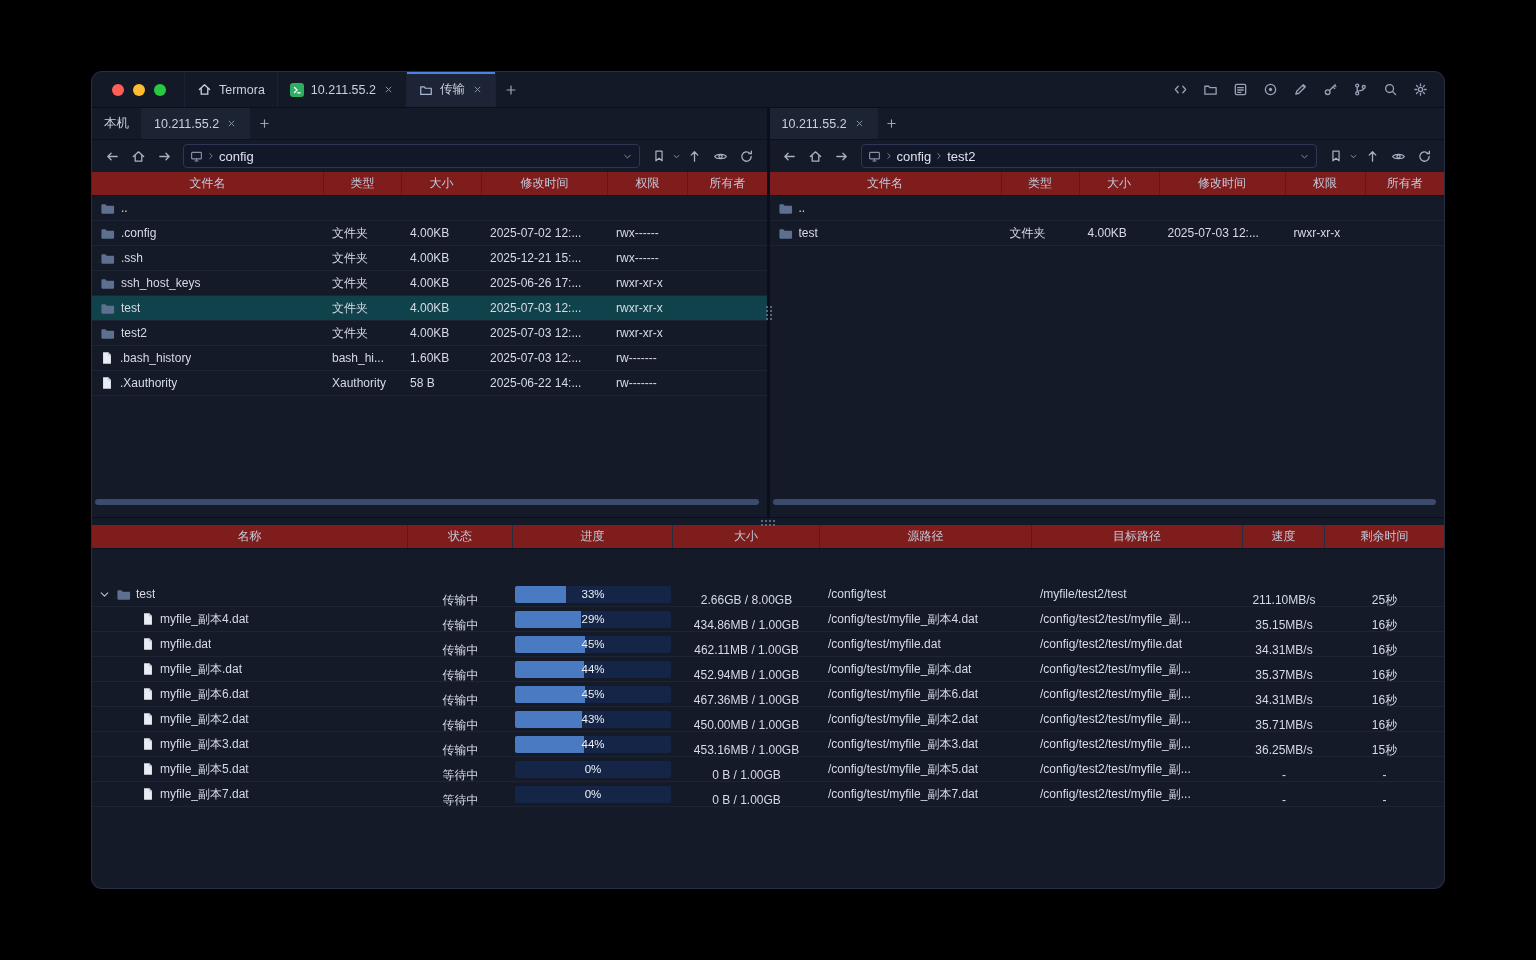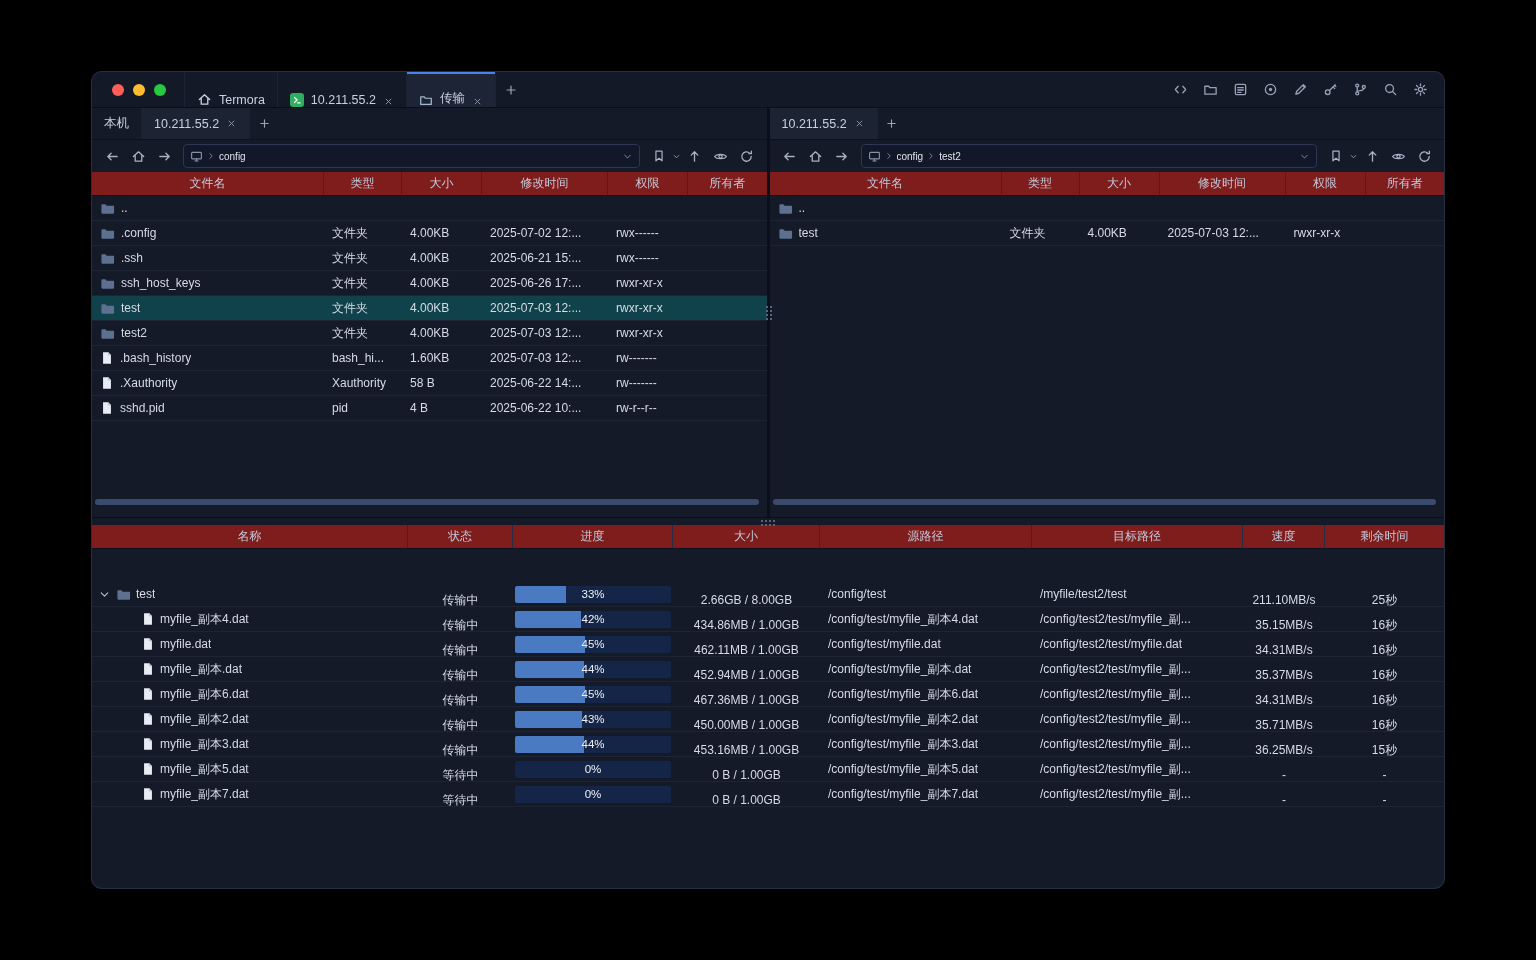--- a/index.html
+++ b/index.html
@@ -11,21 +11,21 @@
     color:#d6dbe6; font-size:12px;
   }
   svg { display:block; }
   .ic { stroke:currentColor; fill:none; stroke-width:1.4; stroke-linecap:round; stroke-linejoin:round; }
 
   
   .titlebar { height:36px; display:flex; align-items:stretch; background:#141927; border-bottom:1px solid #0a0e18; }
   .traffic { display:flex; align-items:center; gap:9px; padding:0 18px 0 20px; }
   .dot { width:12px; height:12px; border-radius:50%; }
   .dot.red{ background:#ff5f57; } .dot.yellow{ background:#febc2e; } .dot.green{ background:#28c840; }
-  .apptab, .wtab { display:flex; align-items:flex-end; gap:7px; padding:0 12px; color:#c9d0de; font-size:12.5px; border-right:1px solid #1b2233; }
+  .apptab, .wtab { display:flex; align-items:center; gap:7px; padding:0 12px; color:#c9d0de; font-size:12.5px; border-right:1px solid #1b2233; }
   .apptab { border-left:1px solid #1b2233; }
   .wtab.active { background:#1d2435; position:relative; }
   .wtab.active::before { content:""; position:absolute; left:0; top:0; right:0; height:2px; background:#4b82e8; }
   .tclose { color:#8b94a8; display:flex; }
   .term-badge { width:14px; height:14px; border-radius:3px; background:#2fae62; display:flex; align-items:center; justify-content:center; }
   .plusbtn { width:30px; display:flex; align-items:center; justify-content:center; color:#9aa4b8; }
   .toolbar { margin-left:auto; display:flex; align-items:center; gap:15px; padding-right:16px; color:#97a1b5; }
   .toolbar .tbtn { display:flex; }
 
   
@@ -35,21 +35,21 @@
   .grip-v { position:absolute; left:-2px; top:50%; margin-top:-8px; width:7px; height:16px;
             background-image:radial-gradient(#5a6580 1px, transparent 1.3px); background-size:4px 4px; }
   .ptabs { height:32px; display:flex; align-items:stretch; border-bottom:1px solid #0c1120; font-size:12.5px; color:#c9d0de; }
   .ptab { display:flex; align-items:center; gap:7px; padding:0 12px; border-right:1px solid #1b2233; }
   .ptab.active { background:#1c2332; }
   .pplus { width:28px; display:flex; align-items:center; justify-content:center; color:#9aa4b8; }
   .nav { height:32px; display:flex; align-items:center; padding:0 8px; gap:2px; color:#a8b0c2; }
   .navbtn { width:24px; height:24px; display:flex; align-items:center; justify-content:center; }
   .crumbbox { flex:1; height:24px; margin:0 5px; border:1px solid #2d3752; border-radius:4px; background:#121829;
               display:flex; align-items:center; gap:3px; padding:0 6px; min-width:0; }
-  .crumb { color:#dde2ec; font-size:10px; }
+  .crumb { color:#dde2ec; font-size:13px; }
   .csep { color:#8791a6; display:flex; }
   .crumbbox .cddl { margin-left:auto; color:#8791a6; display:flex; }
   .bmwrap { display:flex; align-items:center; gap:1px; }
 
   
   .fgrid { display:grid; grid-template-columns:232px 78px 80px 126px 80px 1fr; }
   .thead { height:24px; align-items:center; background:#7f1d1d; border-bottom:1px solid #0d1322; color:#c2c9da; }
   .hcell { text-align:center; font-size:12px; line-height:23px; border-right:1px solid #252d41; overflow:hidden; white-space:nowrap; }
   .hcell:last-child { border-right:none; }
   .frow { height:25px; align-items:center; border-bottom:1px solid #1d2433; }
@@ -327,21 +327,21 @@
               <span class="ficon">
                 <svg width="15" height="15" viewBox="0 0 16 16">
                   <path d="M1.5 3.5h4.2l1.4 1.6h7.4c.3 0 .5.2.5.5v7c0 .5-.4.9-.9.9H2.4c-.5 0-.9-.4-.9-.9V4.4c0-.5.4-.9.9-.9z" fill="#5d7090"></path>
                 </svg>
               </span>
 
               <span class="label">.ssh</span>
             </div>
             <div class="cell">文件夹</div>
             <div class="cell">4.00KB</div>
-            <div class="cell">2025-06-21 15:...</div>
+            <div class="cell">2025-12-21 15:...</div>
             <div class="cell">rwx------</div>
             <div class="cell"></div>
           </div>
 
           <div class="frow fgrid">
             <div class="namecell">
               <span class="ficon">
                 <svg width="15" height="15" viewBox="0 0 16 16">
                   <path d="M1.5 3.5h4.2l1.4 1.6h7.4c.3 0 .5.2.5.5v7c0 .5-.4.9-.9.9H2.4c-.5 0-.9-.4-.9-.9V4.4c0-.5.4-.9.9-.9z" fill="#5d7090"></path>
                 </svg>
@@ -419,37 +419,20 @@
               </span>
               <span class="label">.Xauthority</span>
             </div>
             <div class="cell">Xauthority</div>
             <div class="cell">58 B</div>
             <div class="cell">2025-06-22 14:...</div>
             <div class="cell">rw-------</div>
             <div class="cell"></div>
           </div>
 
-          <div class="frow fgrid">
-            <div class="namecell">
-
-              <span class="ficon">
-                <svg width="14" height="14" viewBox="0 0 16 16">
-                  <path d="M3.5 1.5h6l3 3v10h-9z" fill="#e8ecf4"></path>
-                  <path d="M9.5 1.5v3h3" fill="none" stroke="#aeb8cc" stroke-width="1"></path>
-                </svg>
-              </span>
-              <span class="label">sshd.pid</span>
-            </div>
-            <div class="cell">pid</div>
-            <div class="cell">4 B</div>
-            <div class="cell">2025-06-22 10:...</div>
-            <div class="cell">rw-r--r--</div>
-            <div class="cell"></div>
-          </div>
         </div>
       <div class="hscroll"></div>
     </section>
 
     <div class="vdivider">
         <span class="grip-v"></span>
       </div>
 
     <section class="fpanel">
       <div class="ptabs">
@@ -648,21 +631,21 @@
                 <path d="M3.5 1.5h6l3 3v10h-9z" fill="#e8ecf4"></path>
                 <path d="M9.5 1.5v3h3" fill="none" stroke="#aeb8cc" stroke-width="1"></path>
               </svg>
             </span>
             <span class="label">myfile_副本4.dat</span>
           </div>
           <div class="cell ctr">传输中</div>
           <div class="pcell">
             <div class="ptrack">
               <div class="pfill" style="width: 42%;"></div>
-              <span class="plabel">42%</span>
+              <span class="plabel">29%</span>
             </div>
           </div>
           <div class="cell ctr">434.86MB / 1.00GB</div>
           <div class="cell">/config/test/myfile_副本4.dat</div>
           <div class="cell">/config/test2/test/myfile_副...</div>
           <div class="cell ctr">35.15MB/s</div>
           <div class="cell ctr">16秒</div>
         </div>
 
         <div class="frow tgrid">

